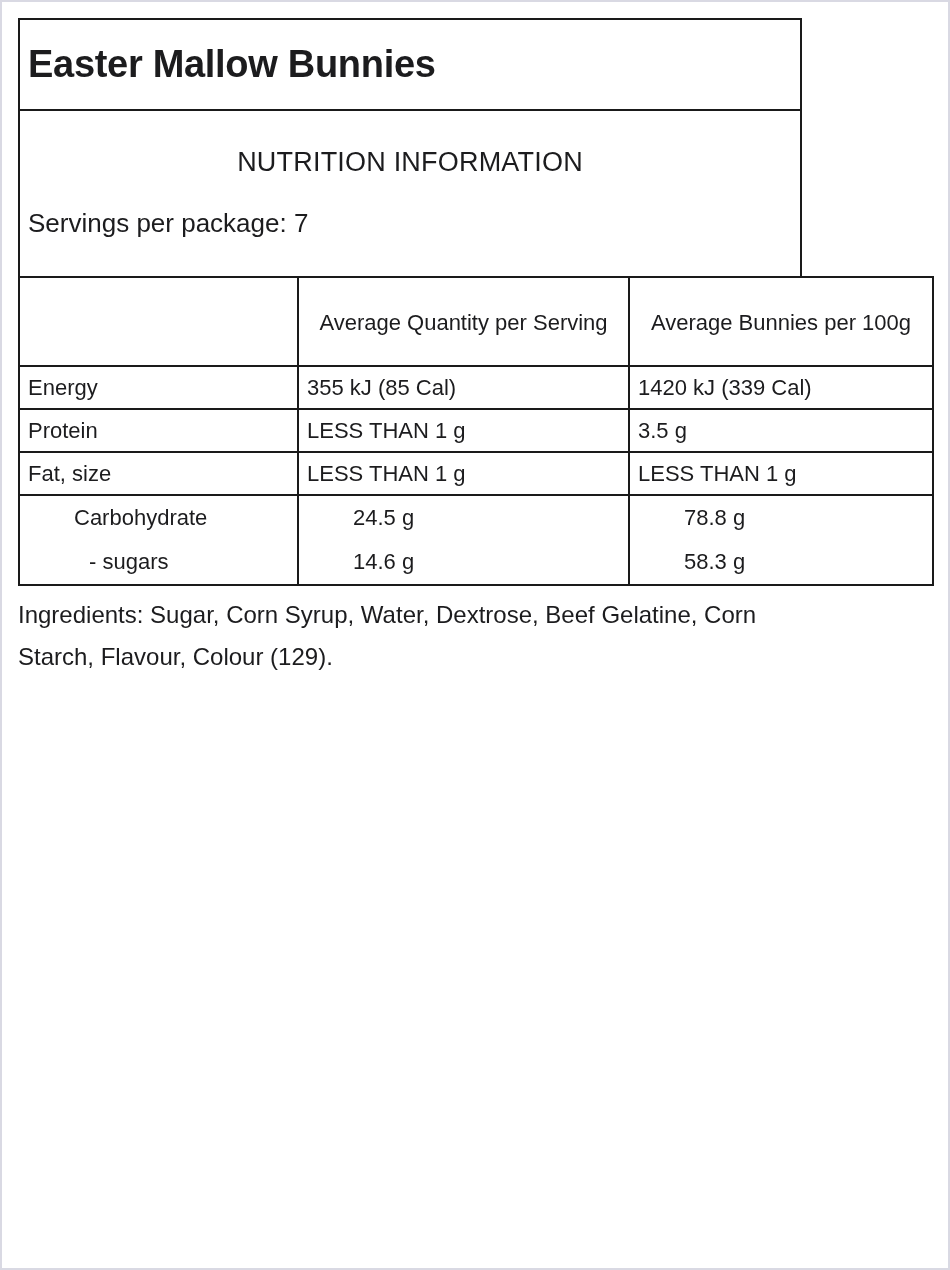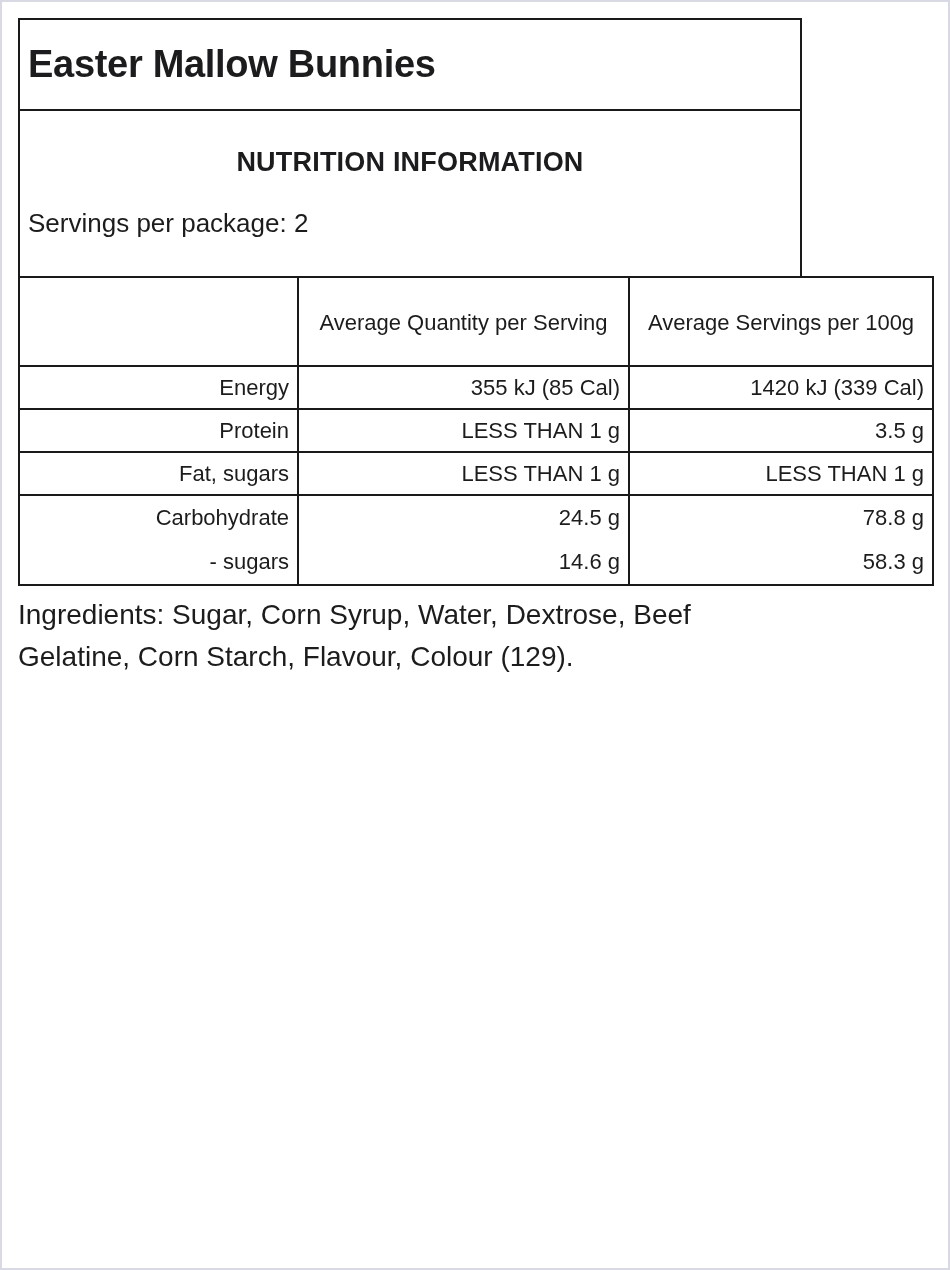--- a/index.html
+++ b/index.html
@@ -17,77 +17,77 @@
     height: 91px; box-sizing: border-box;
     padding: 0 8px; display: flex; align-items: center;
   }
   .title-box h1 { margin: 0; font-size: 38px; font-weight: bold; letter-spacing: -0.3px; }
   .info-box {
     border: 2px solid #1a1a1a; border-bottom: none;
     height: 167px; box-sizing: border-box; padding: 0 8px; position: relative;
   }
   .info-box .heading {
     position: absolute; left: 0; right: 0; top: 36px; text-align: center;
-    font-size: 27px; font-weight: bold; letter-spacing: 0.2px;
+    font-size: 27px; font-weight: normal; letter-spacing: 0.2px;
   }
   .info-box .serv {
     position: absolute; left: 8px; top: 96px; font-size: 26px; line-height: 32px;
   }
   table {
     width: 914px; border-collapse: collapse; table-layout: fixed;
     font-size: 22px;
   }
-  td, th { border: 2px solid #1a1a1a; padding: 0 8px; vertical-align: middle; text-align: right; font-weight: normal; }
+  td, th { border: 2px solid #1a1a1a; padding: 0 8px; vertical-align: middle; text-align: left; font-weight: normal; }
   th { text-align: center; line-height: 36px; height: 85px; padding-top: 2px; }
   td { height: 41px; }
   td.multi { padding: 0; }
   td.multi div { height: 44px; line-height: 44px; padding: 0 8px; margin-left: 46px; }
   td.multi div.sub { padding-left: 23px; }
   col.c1 { width: 279px; } col.c2 { width: 331px; } col.c3 { width: 304px; }
   .ingredients {
-    margin-top: 8px; font-size: 28px; line-height: 42px; padding-right: 40px;
+    margin-top: 8px; font-size: 24px; line-height: 42px; padding-right: 40px;
   }
 </style>
 </head>
 <body>
 
 <div class="wrap">
   <div class="title-box">
     <h1>Easter Mallow Bunnies</h1>
   </div>
   <div class="info-box">
     <div class="heading">NUTRITION INFORMATION</div>
     <div class="serv">
-      <div>Servings per package: 2</div>
+      <div>Servings per package: 7</div>
     </div>
   </div>
   <table>
     <colgroup>
         <col class="c1">
         <col class="c2">
         <col class="c3">
       </colgroup>
     <tbody>
         <tr>
       <th></th>
       <th>Average Quantity per Serving</th>
-      <th>Average Servings per 100g</th>
+      <th>Average Bunnies per 100g</th>
     </tr>
     <tr>
       <td>Energy</td>
       <td>355 kJ (85 Cal)</td>
       <td>1420 kJ (339 Cal)</td>
     </tr>
     <tr>
       <td>Protein</td>
       <td>LESS THAN 1 g</td>
       <td>3.5 g</td>
     </tr>
     <tr>
-      <td>Fat, sugars</td>
+      <td>Fat, size</td>
       <td>LESS THAN 1 g</td>
       <td>LESS THAN 1 g</td>
     </tr>
     <tr>
       <td class="multi">
         <div>Carbohydrate</div>
         <div class="sub">- sugars</div>
       </td>
       <td class="multi">
         <div>24.5 g</div>

